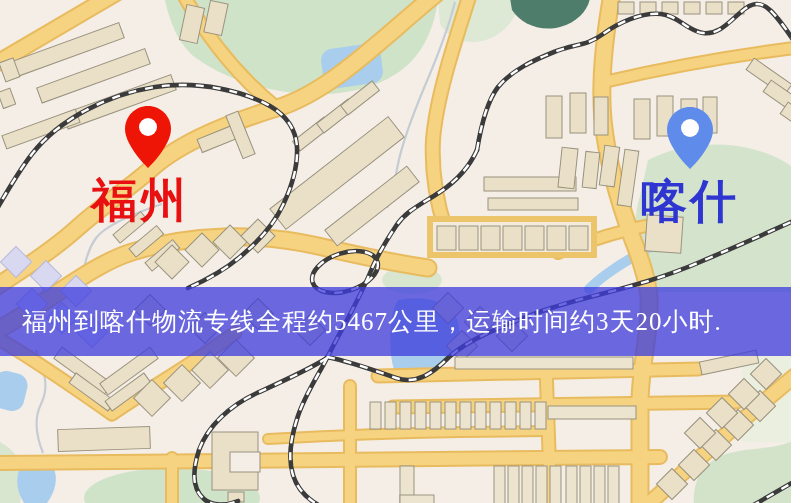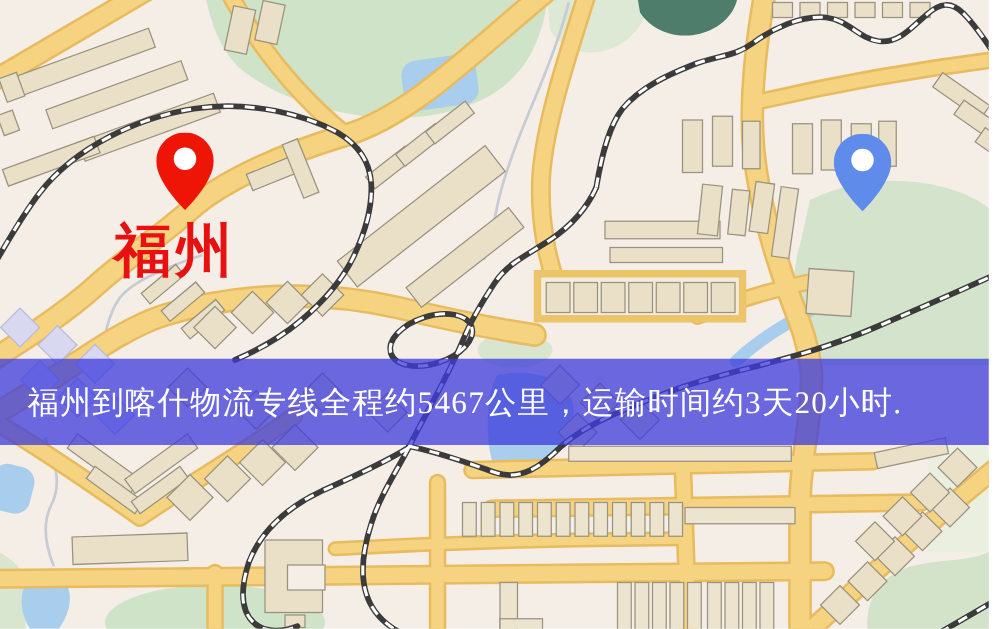--- a/index.html
+++ b/index.html
@@ -301,18 +301,19 @@
   </div>
 
   <div class="pin pin-dest">
     <svg width="46" height="62" viewBox="0 0 46 62">
       <path d="M23 0C10.3 0 0 10.3 0 23c0 17 23 39 23 39s23-22 23-39C46 10.3 35.7 0 23 0z" fill="#5f8ceb"></path>
       <circle cx="23" cy="21" r="9" fill="#ffffff"></circle>
     </svg>
   </div>
 
   <div class="citylabel label-origin">福州</div>
+  <div class="citylabel label-dest">喀什</div>
 
   <div class="banner">
     <p>福州到喀什物流专线全程约5467公里，运输时间约3天20小时.</p>
   </div>
 
 </div>
 
 </body></html>

